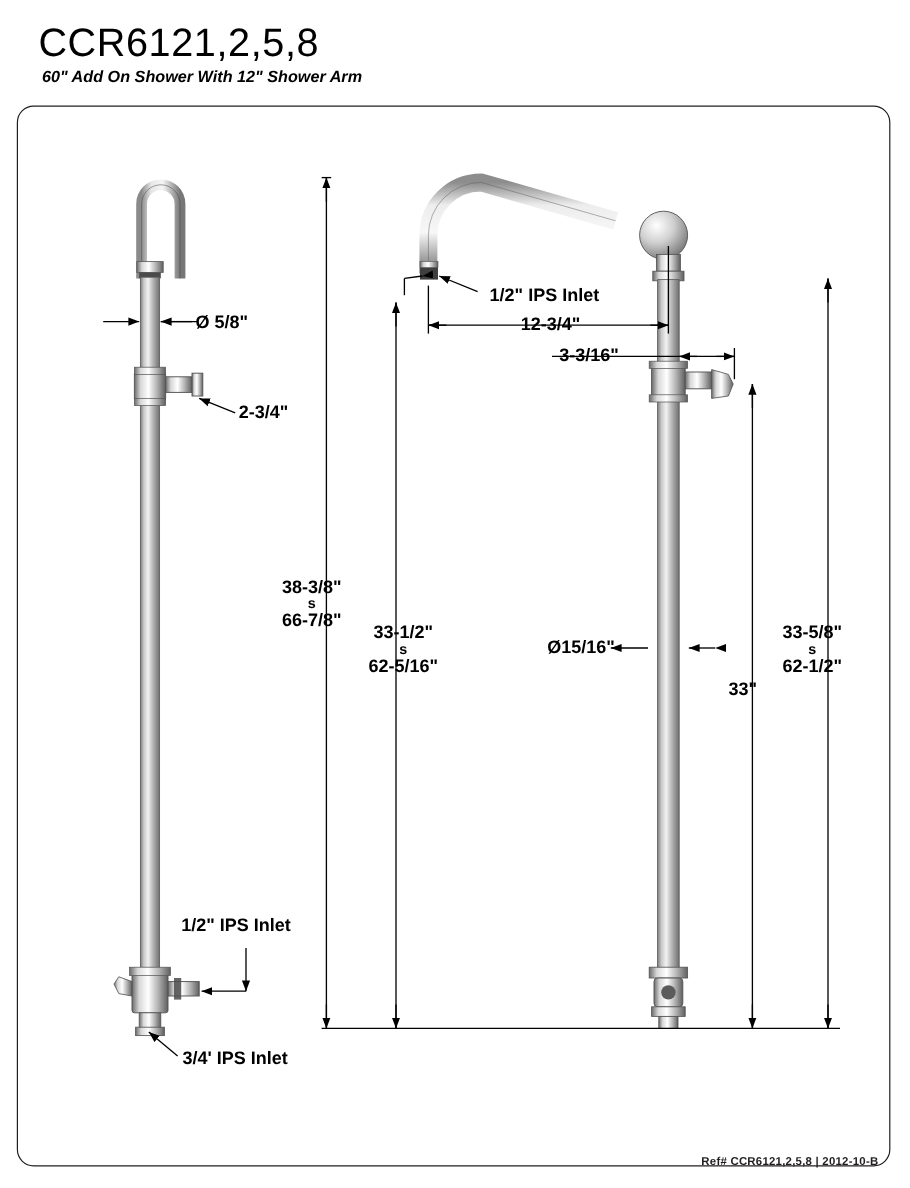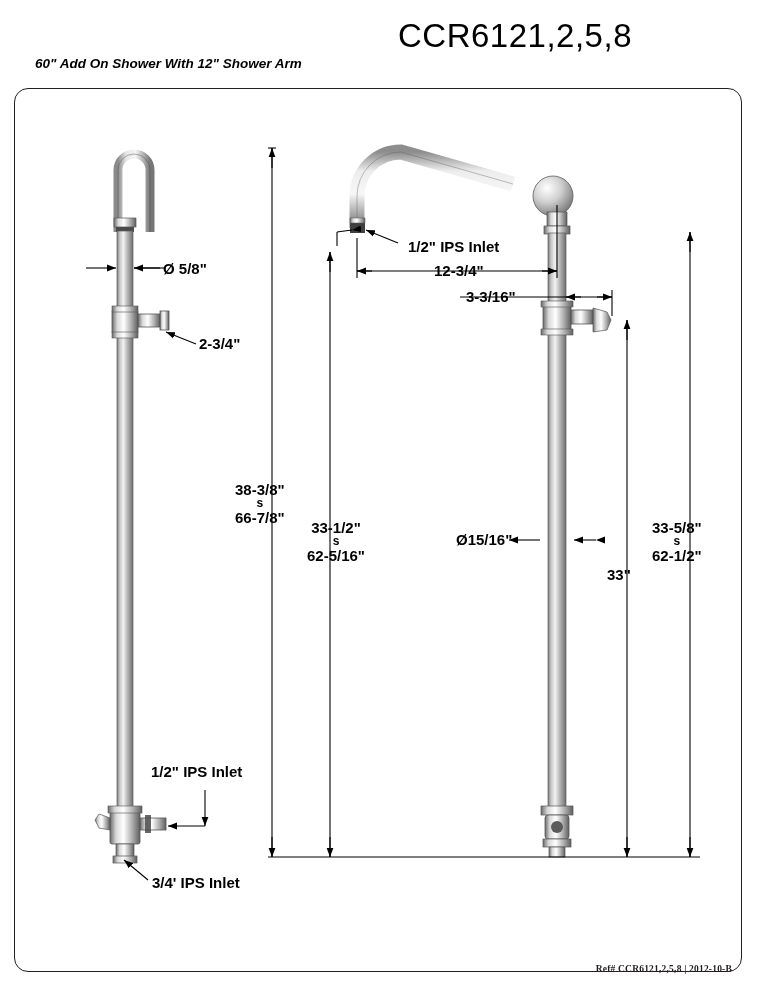--- a/index.html
+++ b/index.html
@@ -28,21 +28,20 @@
     width: 600px;
   }
   #model-title {
     font-family: "Liberation Sans", sans-serif;
     font-size: 33px;
     font-weight: normal;
     letter-spacing: 0.5px;
     line-height: 36px;
     margin: 0;
     color: #000;
-    text-align: right;
   }
   #model-subtitle {
     font-family: "Liberation Sans", sans-serif;
     font-size: 13.5px;
     font-weight: bold;
     font-style: italic;
     line-height: 16px;
     margin: 2px 0 0 3px;
     color: #000;
   }
@@ -57,21 +56,20 @@
     box-sizing: border-box;
   }
   #ref-label {
     position: absolute;
     right: 26px;
     bottom: 16px;
     font-size: 9.5px;
     font-weight: bold;
     color: #231f20;
     letter-spacing: 0.2px;
-    font-family: Liberation Serif, serif;
   }
   svg#diagram {
     position: absolute;
     left: 0;
     top: 0;
     width: 758px;
     height: 990px;
     pointer-events: none;
   }
   .dim-text {

